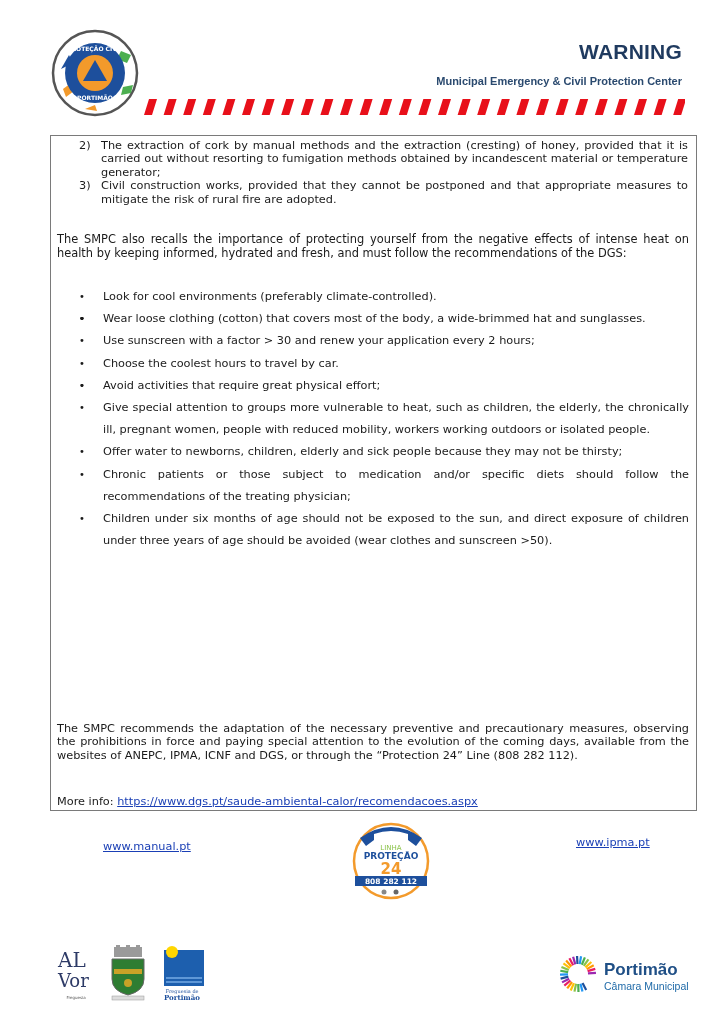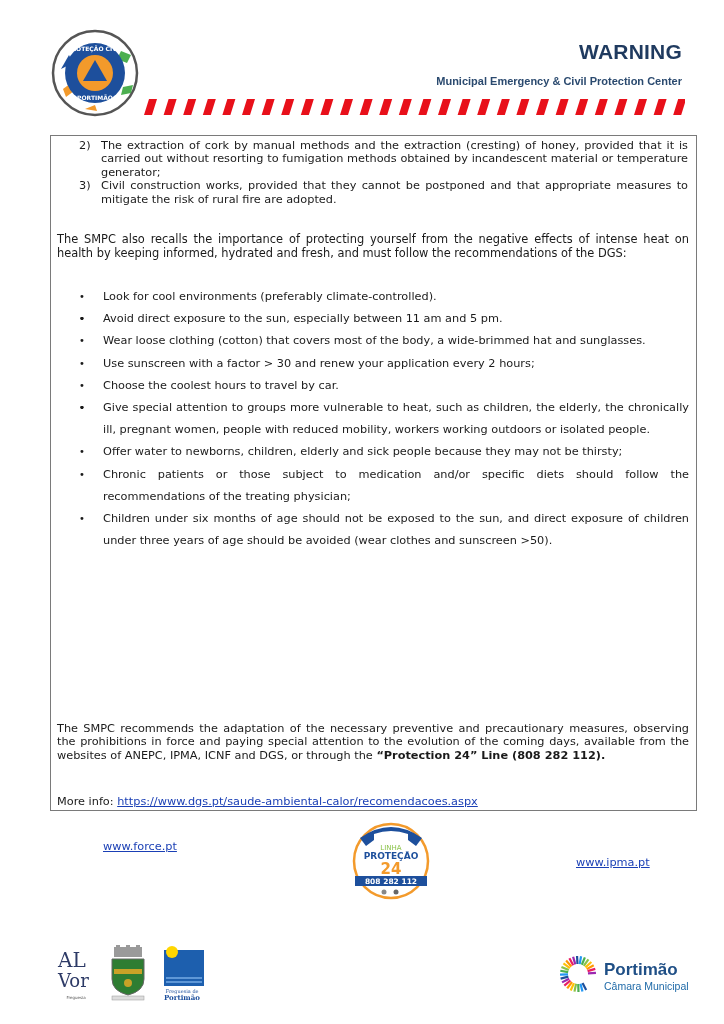--- a/index.html
+++ b/index.html
@@ -19,27 +19,27 @@
                    border: 1px solid #7a7a7a; box-sizing: border-box; }
     .txt { font-size: 11.3px; line-height: 13.4px; text-align: justify; }
     .numlist { position: absolute; left: 28px; right: 8px; top: 3px; margin: 0; padding: 0; list-style: none; }
     .numlist li { position: relative; padding-left: 22px; margin-bottom: 0; }
     .numlist li .num { position: absolute; left: 0; top: 0; }
     .bold-para { position: absolute; left: 6px; right: 7px; top: 88px; font-weight: normal; font-size: 11.4px; line-height: 13.5px; text-align: justify; margin-top: 9px; }
     .bullets { position: absolute; left: 24px; right: 7px; top: 150px; margin: 0; padding: 0; list-style: none; }
     .bullets li { position: relative; padding-left: 28px; font-size: 11.3px; line-height: 22.2px; text-align: justify; }
     .bullets li .dot { position: absolute; left: 4px; top: 0; font-size: 10px; }
     .closing { position: absolute; left: 6px; right: 7px; top: 586px; font-size: 11.3px; line-height: 13.4px; text-align: justify; }
-    .closing b { font-weight: bold; }
+    .closing b { font-weight: normal; }
     .more-info { position: absolute; left: 6px; top: 659px; font-size: 11.3px; line-height: 13.4px; white-space: nowrap; }
     a, .link { color: #1a3fb5; text-decoration: underline; }
 
     
     .foot-link-left { position: absolute; left: 103px; top: 840px; font-size: 11.3px; }
-    .foot-link-right { position: absolute; left: 576px; top: 856px; font-size: 11.3px; }
+    .foot-link-right { position: absolute; left: 576px; top: 836px; font-size: 11.3px; }
     .linha24 { position: absolute; left: 350px; top: 818px; width: 82px; height: 82px; }
     .alvor { position: absolute; left: 56px; top: 945px; width: 40px; height: 56px; }
     .brasao { position: absolute; left: 104px; top: 945px; width: 48px; height: 56px; }
     .freg { position: absolute; left: 160px; top: 942px; width: 46px; height: 60px; }
     .portimao-name { position: absolute; left: 604px; top: 960px; font-family: "Liberation Sans", sans-serif; font-weight: bold; font-size: 17px; color: #1f4f86; }
     .portimao-sub { position: absolute; left: 604px; top: 980px; font-family: Liberation Sans, sans-serif; font-size: 10.5px; color: #1f6aa8; }
   </style>
 </head>
 <body>
 
@@ -101,38 +101,38 @@
       <span>Civil construction works, provided that they cannot be postponed and that appropriate measures to mitigate the risk of rural fire are adopted.</span>
     </li>
   </ol>
 
   <div class="bold-para">The SMPC also recalls the importance of protecting yourself from the negative effects of intense heat on health by keeping informed, hydrated and fresh, and must follow the recommendations of the DGS:</div>
 
   <ul class="bullets" id="bullets">
       <li><span class="dot">•</span><span>Look for cool environments (preferably climate-controlled).</span></li>
       <li><span class="dot">•</span></li>
       <li><span class="dot">•</span></li>
-      <li><span class="dot">•</span><span>Avoid direct exposure to the sun, especially between 11 am and 5 pm.</span></li>
+      <li><span class="dot">•</span></li>
       <li><span class="dot">•</span><span>Wear loose clothing (cotton) that covers most of the body, a wide-brimmed hat and sunglasses.</span></li>
       <li><span class="dot">•</span><span>Use sunscreen with a factor &gt; 30 and renew your application every 2 hours;</span></li>
       <li><span class="dot">•</span><span>Choose the coolest hours to travel by car.</span></li>
       <li><span class="dot">•</span></li>
-      <li><span class="dot">•</span></li>
+      <li><span class="dot">•</span><span>Avoid activities that require great physical effort;</span></li>
       <li><span class="dot">•</span><span>Give special attention to groups more vulnerable to heat, such as children, the elderly, the chronically ill, pregnant women, people with reduced mobility, workers working outdoors or isolated people.</span></li>
       <li><span class="dot">•</span><span>Offer water to newborns, children, elderly and sick people because they may not be thirsty;</span></li>
       <li><span class="dot">•</span><span>Chronic patients or those subject to medication and/or specific diets should follow the recommendations of the treating physician;</span></li>
       <li><span class="dot">•</span><span>Children under six months of age should not be exposed to the sun, and direct exposure of children under three years of age should be avoided (wear clothes and sunscreen &gt;50).</span></li>
     </ul>
 
   <div class="closing"><span>The SMPC recommends the adaptation of the necessary preventive and precautionary measures, observing the prohibitions in force and paying special attention to the evolution of the coming days, available from the websites of ANEPC, IPMA, ICNF and DGS, or through the </span><b>“Protection 24” Line (808 282 112).</b></div>
 
   <div class="more-info"><span>More info: </span><span class="link">https://www.dgs.pt/saude-ambiental-calor/recomendacoes.aspx</span></div>
 </div>
 
-<span class="foot-link-left link">www.force.pt</span>
+<span class="foot-link-left link">www.manual.pt</span>
 <span class="foot-link-right link">www.ipma.pt</span>
 
 <svg class="linha24" viewBox="0 0 82 82">
   <circle cx="41" cy="43" r="37" fill="#fff" stroke="#f39a2b" stroke-width="2.5"></circle>
   <path d="M10 20 Q41 -2 72 20 L66 28 L58 22 L58 16 Q41 10 24 16 L24 22 L16 28 Z" fill="#1d4f9c"></path>
   <text x="41" y="32" text-anchor="middle" font-size="7" fill="#8bc34a" font-family="DejaVu Sans, sans-serif">LINHA</text>
   <text x="41" y="41" text-anchor="middle" font-size="9" font-weight="bold" fill="#1d4f9c" font-family="DejaVu Sans, sans-serif">PROTEÇÃO</text>
   <text x="41" y="56" text-anchor="middle" font-size="15" font-weight="bold" fill="#f39a2b" font-family="DejaVu Sans, sans-serif">24</text>
   <rect x="5" y="58" width="72" height="10" fill="#1d4f9c"></rect>
   <text x="41" y="66" text-anchor="middle" font-size="7.5" font-weight="bold" fill="#fff" font-family="DejaVu Sans, sans-serif">808 282 112</text>

